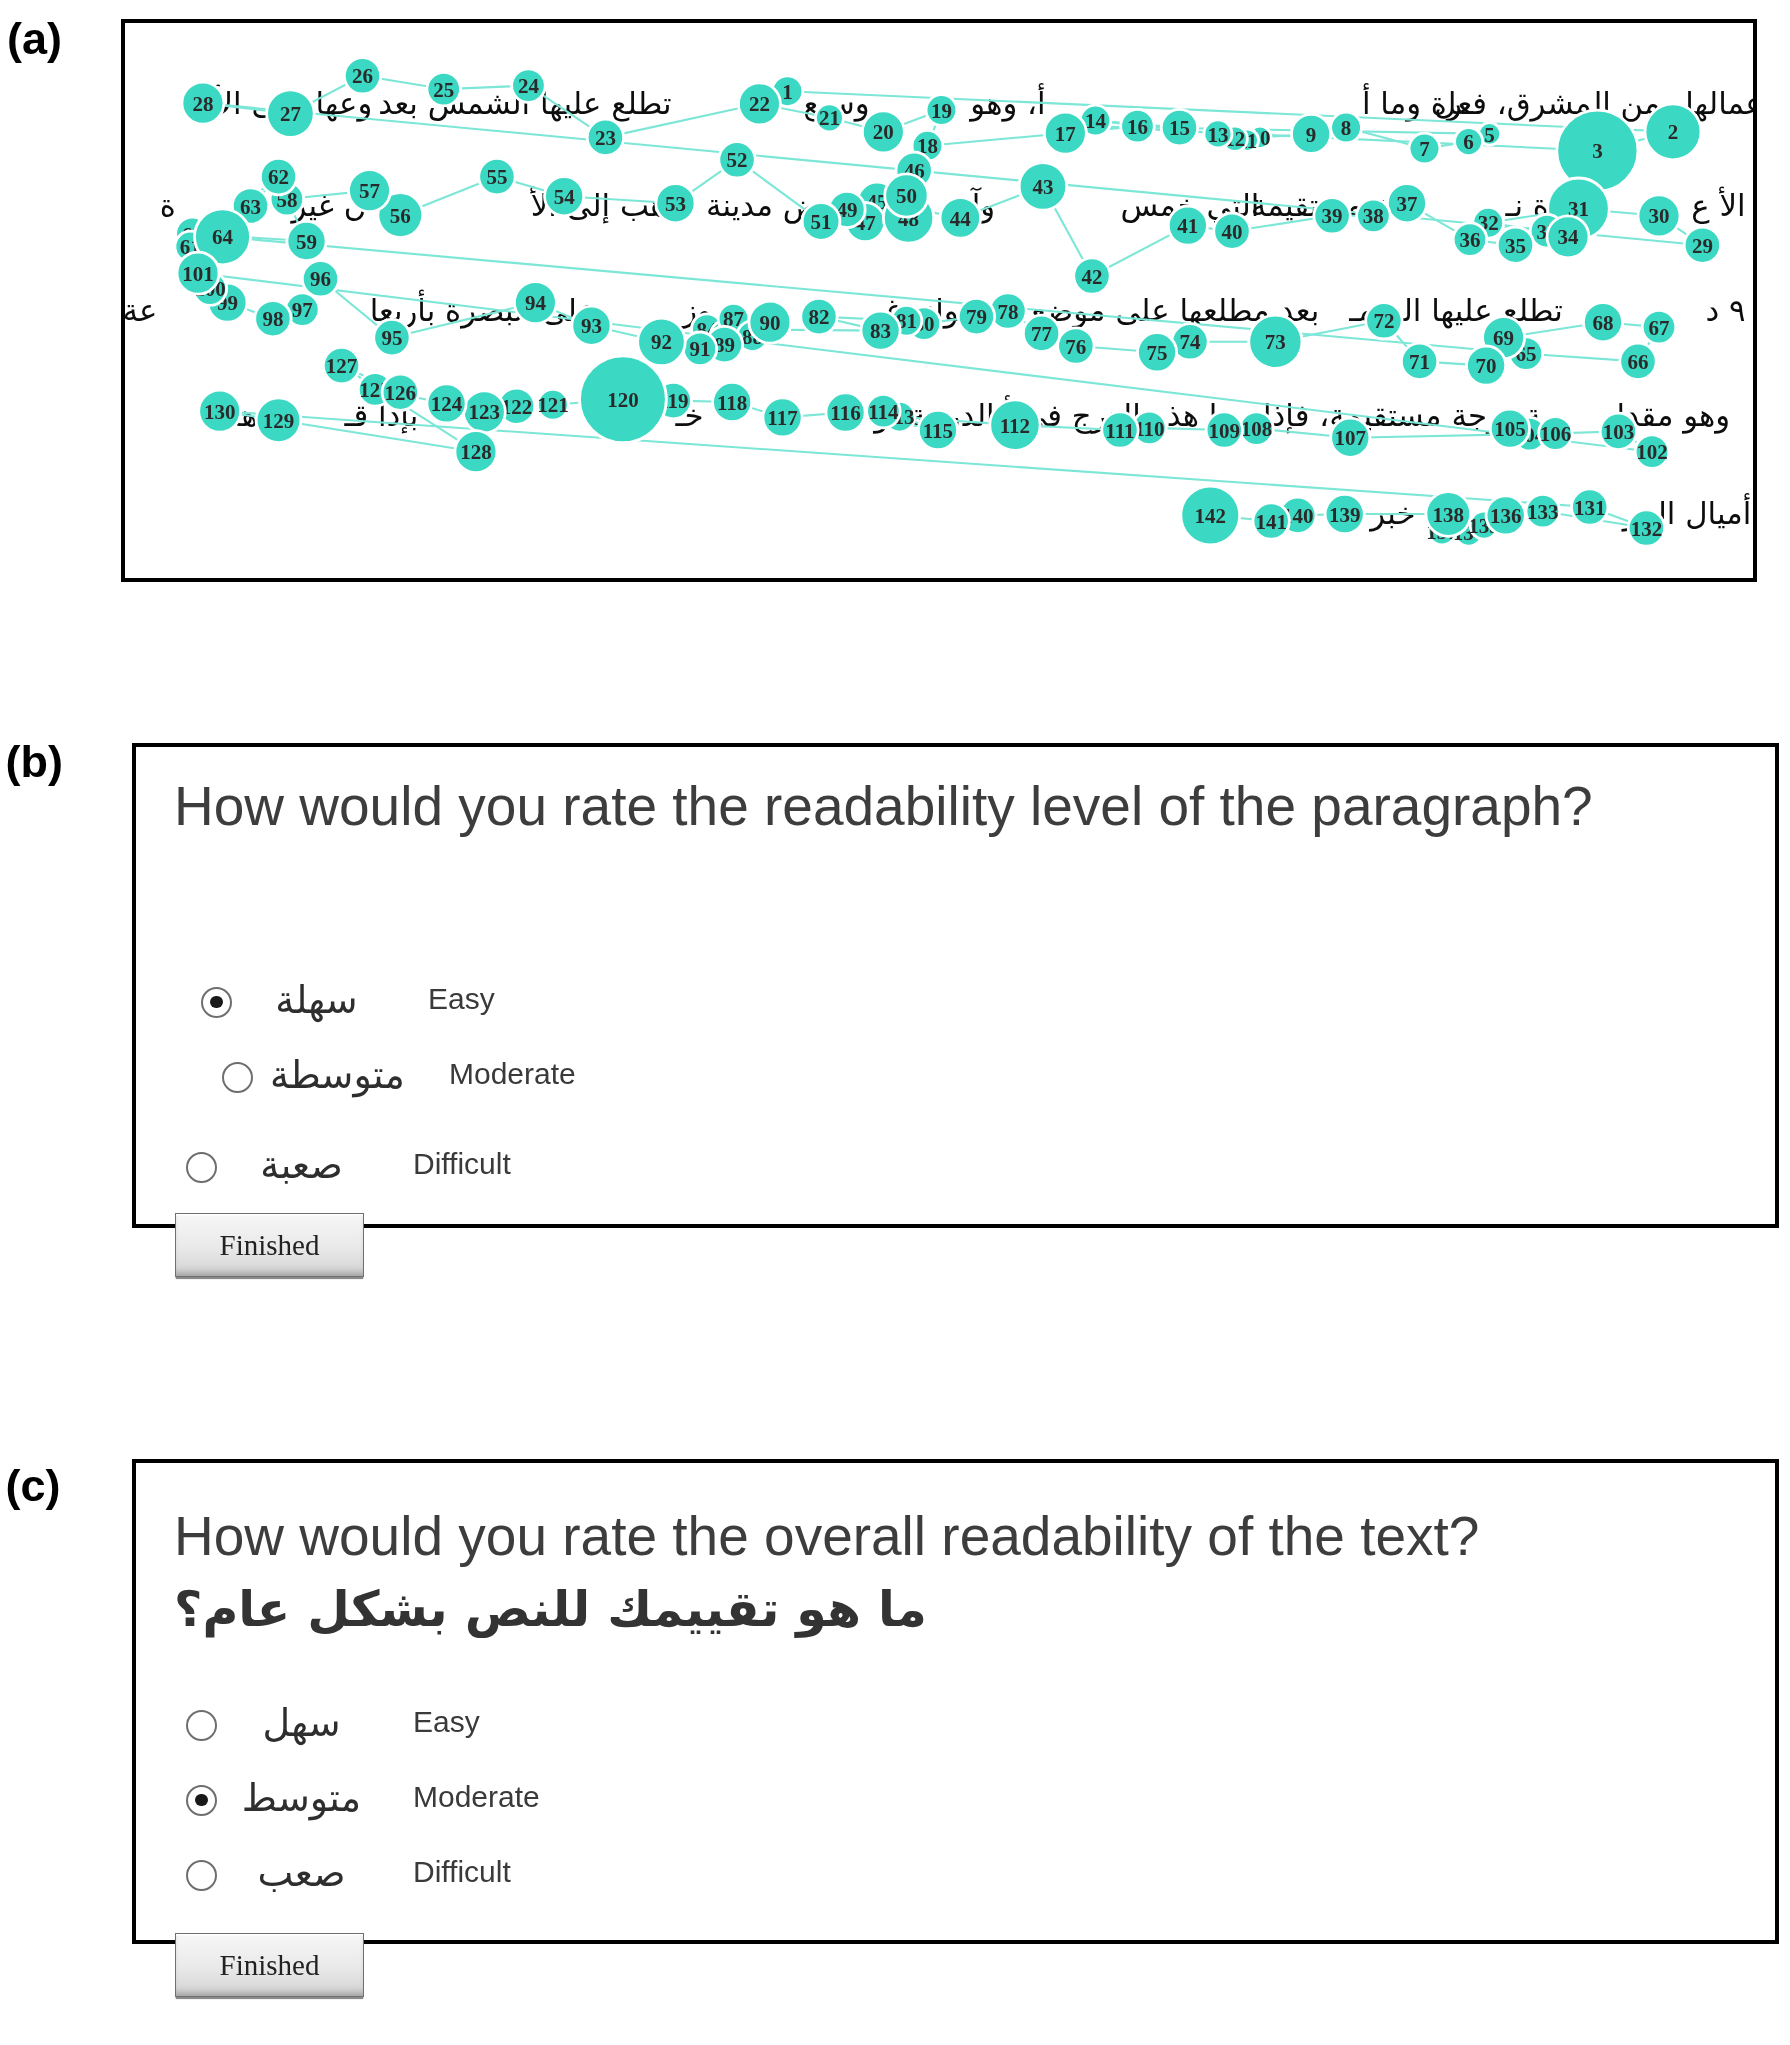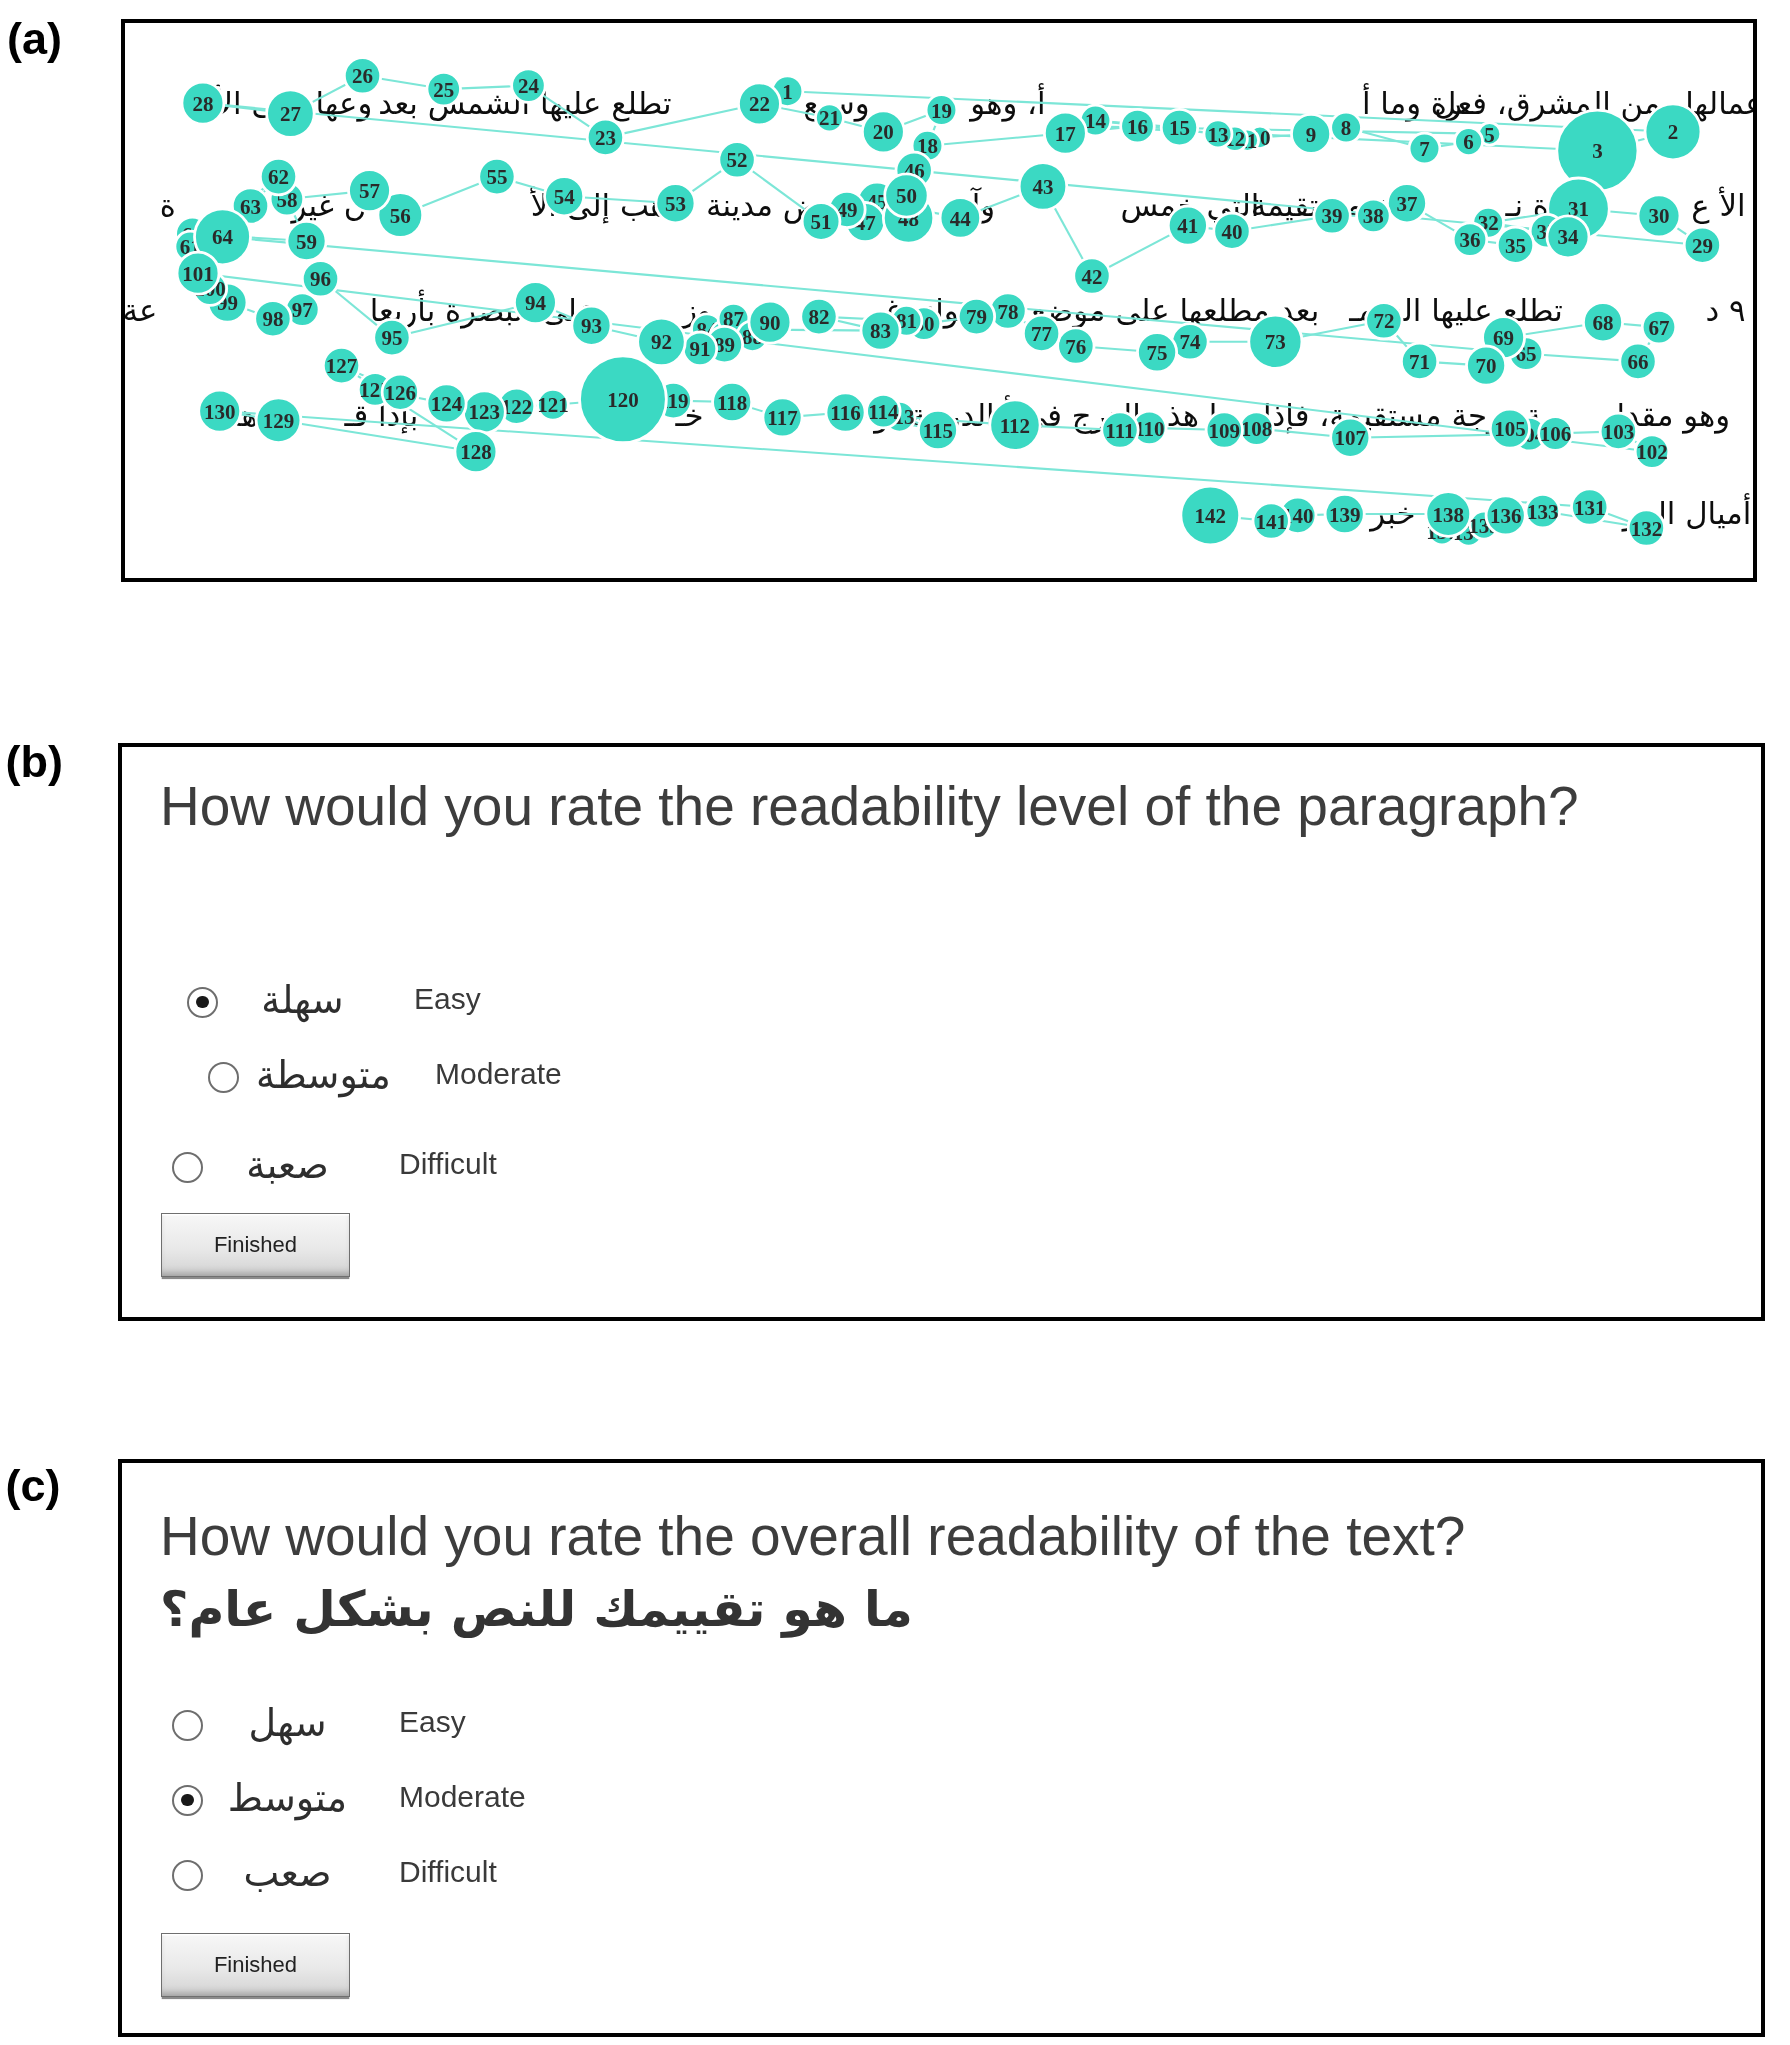--- a/index.html
+++ b/index.html
@@ -5,34 +5,34 @@
   html,body{margin:0;padding:0;background:#ffffff;}
   body{position:relative;width:1791px;height:2046px;font-family:"Liberation Sans",sans-serif;overflow:hidden;}
 
   .panel-label{position:absolute;font-weight:bold;font-size:45px;color:#000;font-family:"Liberation Sans",sans-serif;}
 
   
   #gaze-svg{position:absolute;left:121px;top:19px;width:1636px;height:563px;}
   .gaze-border{position:absolute;left:121px;top:19px;width:1636px;height:563px;border:4.2px solid #000;box-sizing:border-box;pointer-events:none;background:transparent;}
 
   
-  .survey-box{position:absolute;left:118px;width:1647px;height:578px;border:4.2px solid #000;box-sizing:border-box;background:#fff;}
+  .survey-box{position:absolute;left:132px;width:1647px;height:485px;border:4.2px solid #000;box-sizing:border-box;background:#fff;}
   .q-en{position:absolute;left:38px;font-size:55px;color:#3d3d3d;white-space:nowrap;}
   .q-ar{position:absolute;left:38px;font-size:49px;font-weight:bold;color:#333;font-family:"DejaVu Sans",sans-serif;direction:rtl;white-space:nowrap;}
   .opt-row{position:absolute;left:0;right:0;height:49px;}
   .radio{position:absolute;left:50px;top:5.6px;width:27px;height:27px;border:2.1px solid #6e6e6e;border-radius:50%;background:#fff;box-sizing:content-box;}
   .radio .dot{display:none;position:absolute;left:50%;top:50%;width:12.6px;height:12.6px;margin:-6.3px 0 0 -6.3px;border-radius:50%;background:#191919;}
   .radio.checked .dot{display:block;}
   .ar-label{position:absolute;left:92px;top:-2.8px;width:147px;text-align:center;font-family:"DejaVu Sans",sans-serif;font-size:38px;color:#2e2e2e;direction:rtl;white-space:nowrap;}
   .en-label{position:absolute;left:277px;top:1.4px;font-size:30px;color:#3a3a3a;white-space:nowrap;}
   .finished-btn{position:absolute;left:39px;width:189px;height:64px;
      background:linear-gradient(#f7f7f7,#e9e9e9 55%,#d2d2d2);
      border:1.4px solid #6f6f6f;
      box-shadow:inset 0 1.4px 0 #ffffff, inset 0 -7px 7px -4.2px #9c9c9c, 0 2.8px 0 -0.7px #8a8a8a;
-     font-family:Liberation Sans, sans-serif;font-size:22px;color:#222;cursor:pointer;}
+     font-family:Liberation Serif, serif;font-size:29px;color:#222;cursor:pointer;}
 </style>
 </head>
 <body>
 
 <div class="panel-label" style="left:7px;top:12.6px;">(a)</div>
 <svg id="gaze-svg" viewBox="173 27 2337 804">
     <text x="2330" y="163" font-size="44" fill="#0d0d0d" text-anchor="middle" style="direction: rtl; font-family: &quot;DejaVu Sans&quot;, sans-serif;">أول أعمالها ومن المشرق، فعل</text>
     <text x="2025" y="163" font-size="44" fill="#0d0d0d" text-anchor="middle" style="direction: rtl; font-family: &quot;DejaVu Sans&quot;, sans-serif;">ـرة وما أ</text>
     <text x="1440" y="163" font-size="44" fill="#0d0d0d" text-anchor="middle" style="direction: rtl; font-family: &quot;DejaVu Sans&quot;, sans-serif;">أ، وهو</text>
     <text x="1195" y="163" font-size="44" fill="#0d0d0d" text-anchor="middle" style="direction: rtl; font-family: &quot;DejaVu Sans&quot;, sans-serif;">وسبع</text>

